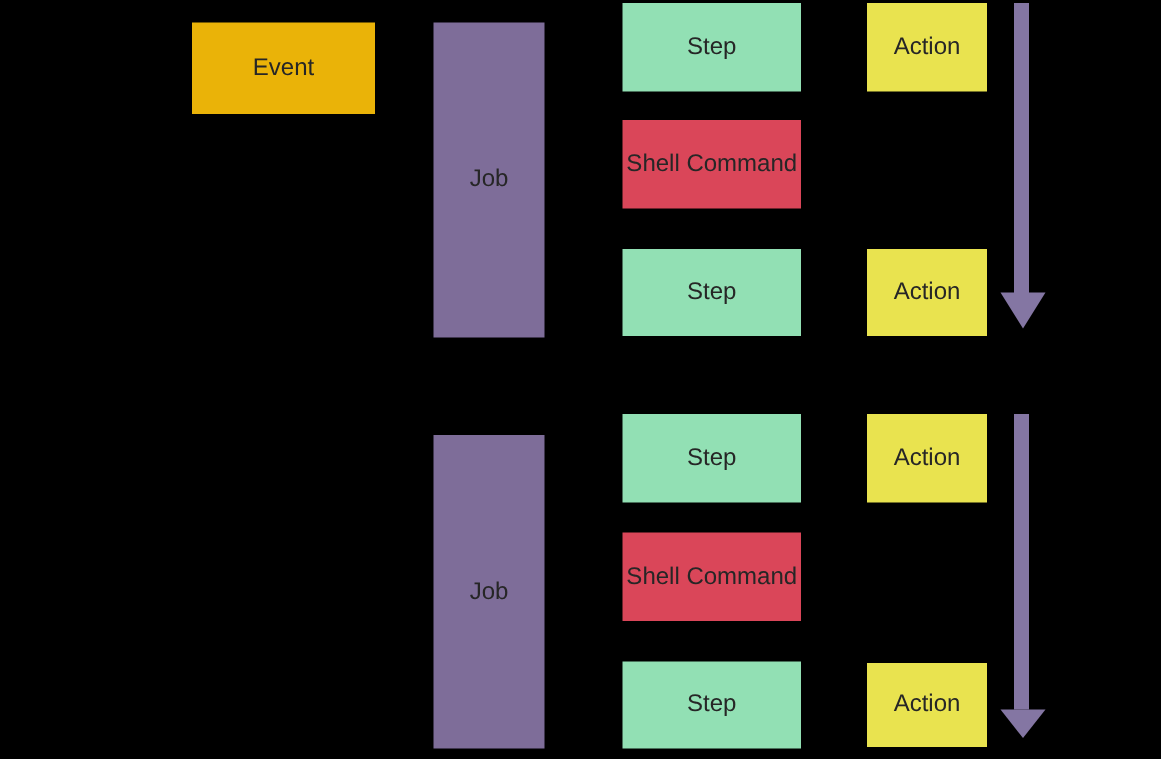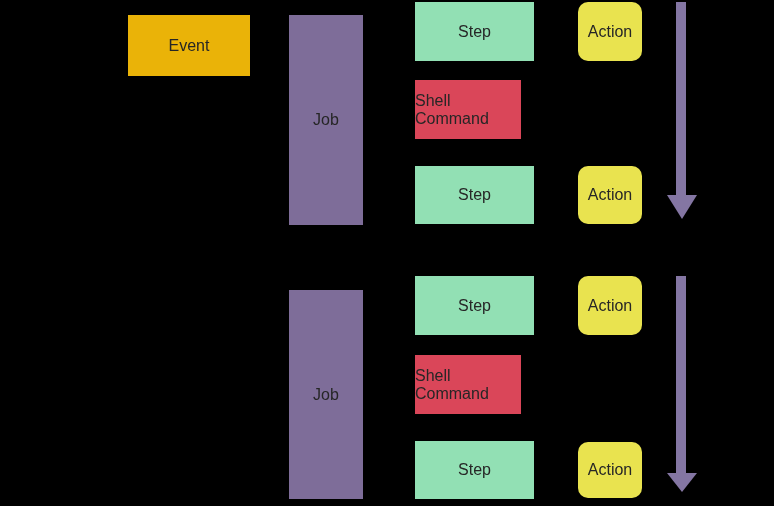--- a/index.html
+++ b/index.html
@@ -32,27 +32,26 @@
     left: 289px; width: 74px;
     background: #7e6d99;
   }
   .job-1 { top: 15px; height: 210px; }
   .job-2 { top: 290px; height: 209px; }
   .step-box {
     left: 415px; width: 119px; height: 59px;
     background: #92e0b4;
   }
   .shell-box {
-    left: 415px; width: 106px; height: 59px;
+    left: 415px; width: 119px; height: 59px;
     background: #da4659;
   }
   .action-box {
-    left: 578px; width: 64px; height: 59px;
+    left: 578px; width: 80px; height: 59px;
     background: #e9e34f;
-    border-radius: 10px;
   }
   .r1 { top: 2px; }
   .r2 { top: 80px; }
   .r3 { top: 166px; height: 58px; }
   .r4 { top: 276px; }
   .r5 { top: 355px; }
   .r6 { top: 441px; height: 58px; }
   .r6a { top: 442px; height: 56px; }
   .arrow {
     position: absolute;

